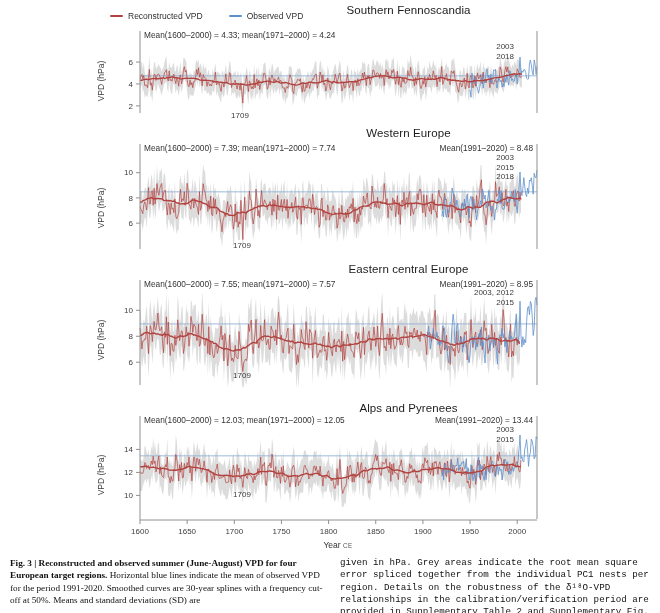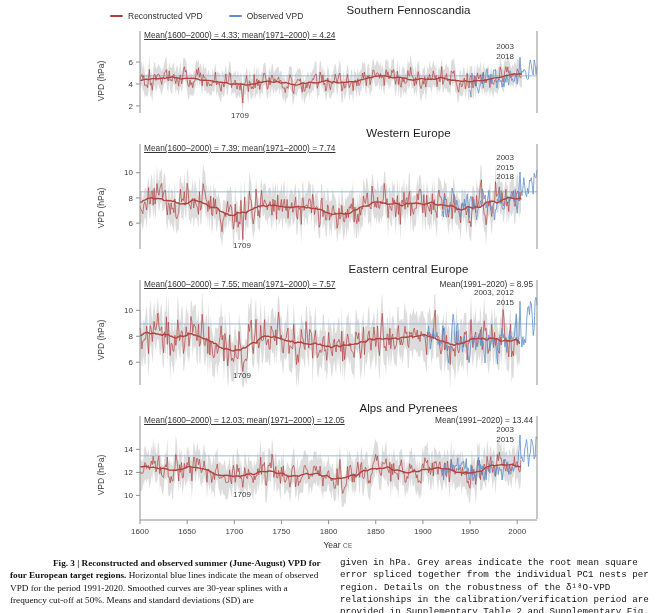--- a/index.html
+++ b/index.html
@@ -5,33 +5,33 @@
   html,body{margin:0;padding:0;background:#fff;}
   .page{position:relative;width:660px;height:613px;background:#fff;overflow:hidden;
         font-family:"Liberation Sans",sans-serif;color:#3d3d3d;}
   #plot-svg{position:absolute;left:0;top:0;}
   .legend{position:absolute;left:110px;top:11px;display:flex;gap:26px;align-items:center;
           font-size:8.5px;color:#303030;}
   .legend-item{display:flex;align-items:center;gap:5px;}
   .swatch{display:inline-block;width:13px;height:2px;border-radius:1px;}
   .panel-title{position:absolute;left:280px;width:257px;text-align:center;
                font-size:11.5px;color:#1c1c1c;letter-spacing:0.1px;}
-  .stats-left{position:absolute;left:144px;font-size:8.3px;color:#333;text-decoration:underline;}
+  .stats-left{position:absolute;left:144px;font-size:8.3px;color:#333;}
   .stats-right{position:absolute;left:337px;width:196px;text-align:right;font-size:8.3px;color:#333;}
   .peaks{position:absolute;left:414px;width:100px;text-align:right;
          font-size:8px;line-height:9.6px;color:#3a3a3a;}
   .anno-1709{position:absolute;width:28px;text-align:center;font-size:8px;color:#3a3a3a;}
   .xlabel{position:absolute;left:288px;width:100px;top:540px;text-align:center;
           font-size:8.5px;color:#303030;}
   .xlabel .era{font-size:6.3px;color:#555;letter-spacing:0.4px;}
   .caption{position:absolute;top:557px;font-family:"Liberation Serif",serif;
            font-size:9.2px;line-height:12.3px;color:#111;}
   .caption-left{left:10px;width:313px;}
   .caption-right{left:340px;width:320px;font-family:Liberation Mono, monospace;}
-  .caption b{font-weight:bold;margin-left:43px;}
+  .caption b{font-weight:bold;}
 </style>
 </head>
 <body>
 
 <div class="page">
 
   <svg id="plot-svg" width="660" height="613">
       <clipPath id="cp0">
         <rect x="139" y="48" width="399" height="67"></rect>
       </clipPath>
@@ -151,20 +151,21 @@
   <div class="panel-title" style="top:4px">Southern Fennoscandia</div>
   <div class="stats-left" style="top:30px">Mean(1600–2000) = 4.33; mean(1971–2000) = 4.24</div>
   <div class="peaks" style="top:42px">
     <div>2003</div>
     <div>2018</div>
   </div>
   <div class="anno-1709" style="left:226px;top:111px">1709</div>
 
   <div class="panel-title" style="top:127px">Western Europe</div>
   <div class="stats-left" style="top:143px">Mean(1600–2000) = 7.39; mean(1971–2000) = 7.74</div>
+  <div class="stats-right" style="top:143px">Mean(1991–2020) = 8.48</div>
   <div class="peaks" style="top:153px">
     <div>2003</div>
     <div>2015</div>
     <div>2018</div>
   </div>
   <div class="anno-1709" style="left:228px;top:241px">1709</div>
 
   <div class="panel-title" style="top:263px">Eastern central Europe</div>
   <div class="stats-left" style="top:279px">Mean(1600–2000) = 7.55; mean(1971–2000) = 7.57</div>
   <div class="stats-right" style="top:279px">Mean(1991–2020) = 8.95</div>

